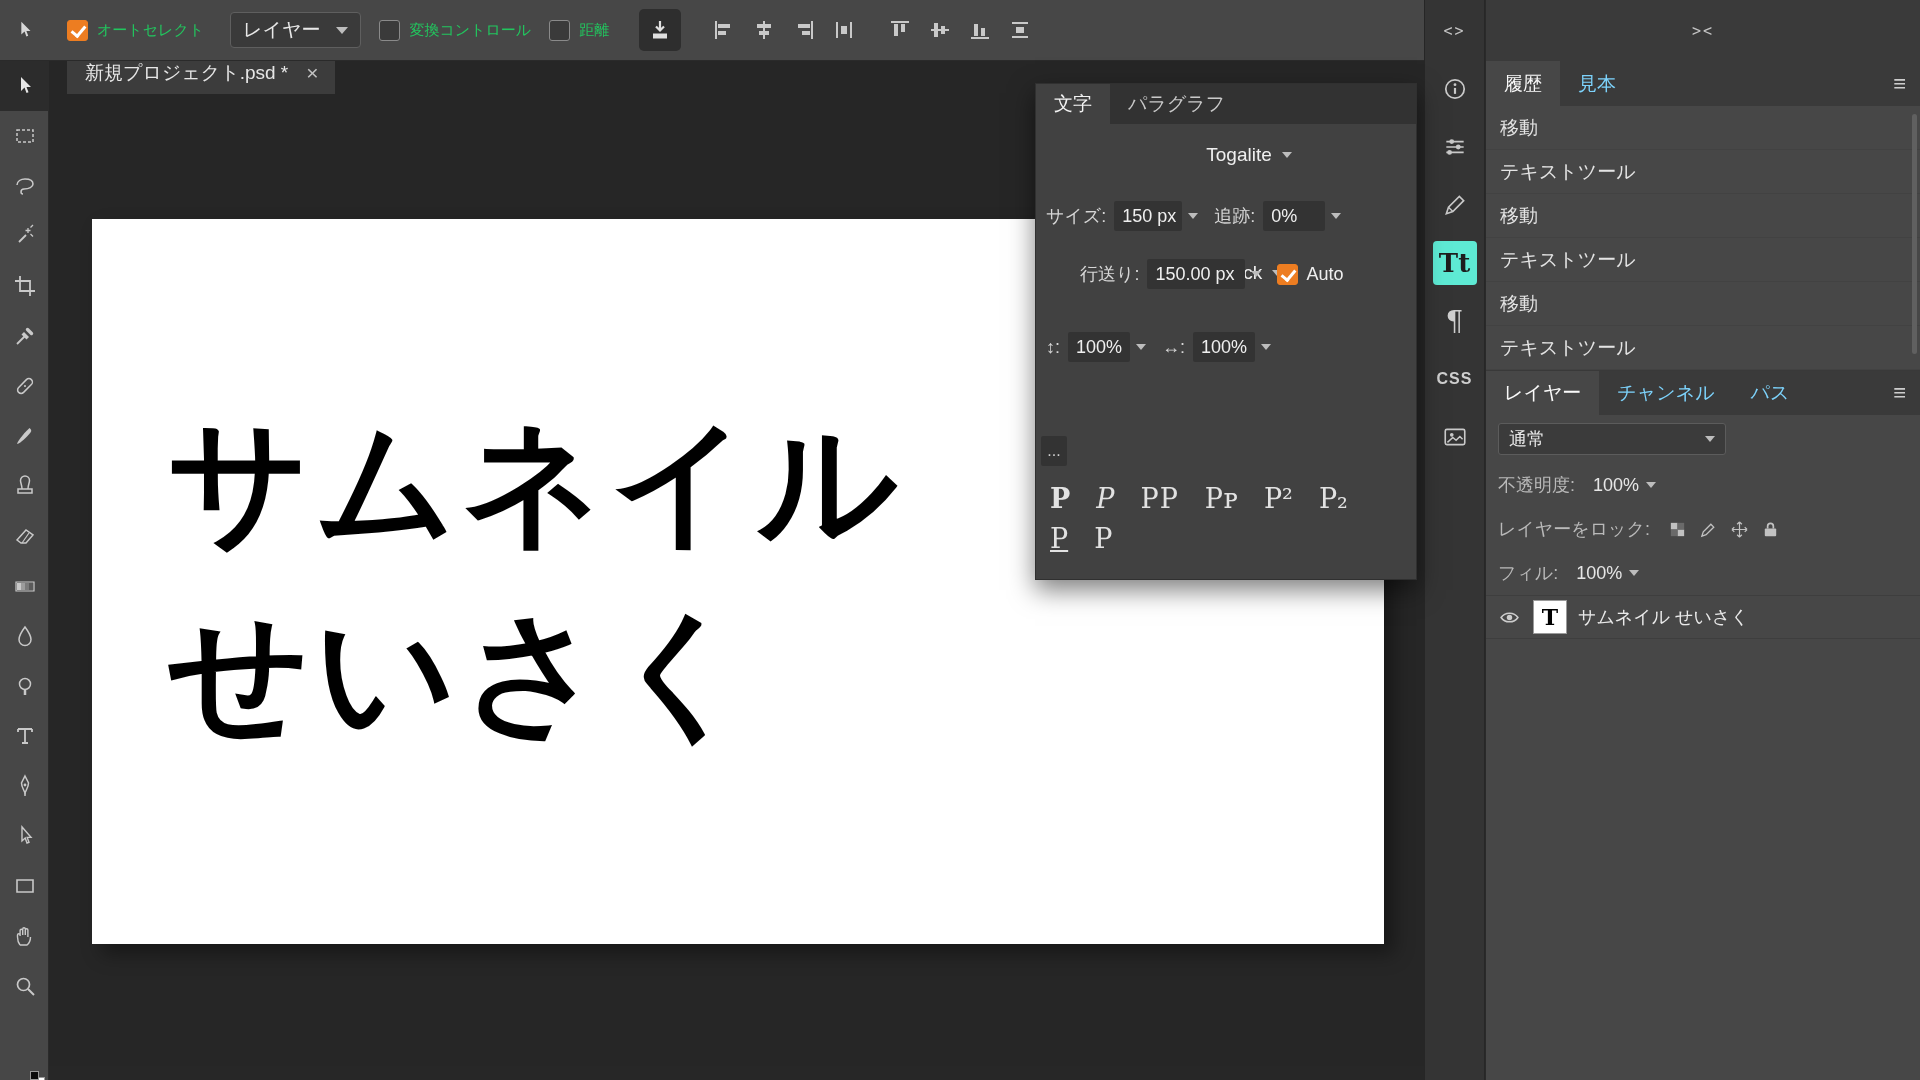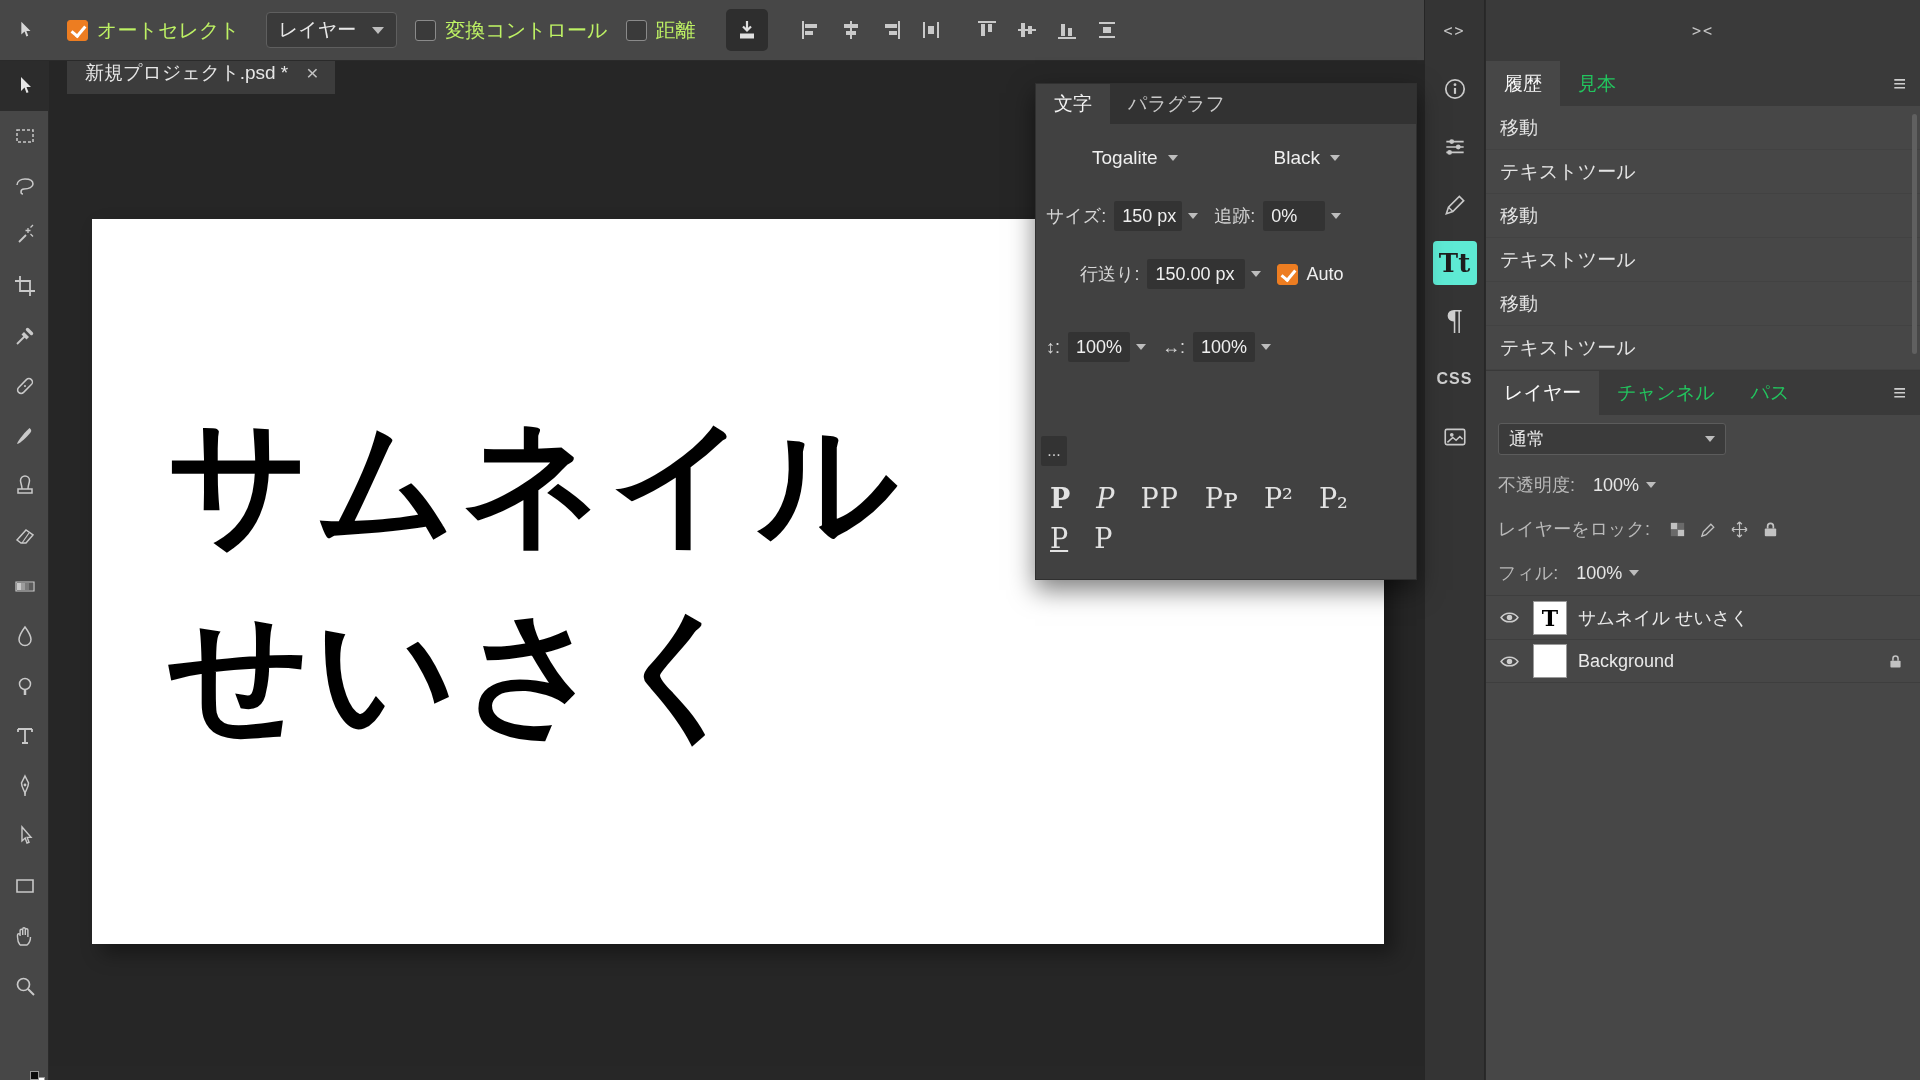--- a/index.html
+++ b/index.html
@@ -4,21 +4,21 @@
 <style>
   * { margin:0; padding:0; box-sizing:border-box; }
   html,body { width:1920px; height:1080px; overflow:hidden; background:#272727;
     font-family:"Liberation Sans","DejaVu Sans",sans-serif; color:#ddd; }
 
   
   .options-bar { position:absolute; left:0; top:0; width:1424px; height:61px;
     background:#474747; border-bottom:1px solid #2a2a2a; display:flex; align-items:center; z-index:6; }
   .tool-indicator { width:49px; display:flex; justify-content:center; }
   .ob-group { display:flex; align-items:center; gap:9px; margin-left:18px; }
-  .ob-label { font-size:20px; color:#bef264; }
+  .ob-label { font-size:15px; color:#22c55e; }
   .cb { width:21px; height:21px; border-radius:3px; background:#3a3a3a; border:1px solid #8a8a8a; position:relative; cursor:pointer; flex:0 0 auto; }
   .cb.checked { background:#ed7d21; border-color:#ed7d21; }
   .cb.checked::after { content:""; position:absolute; left:6px; top:2px; width:6px; height:11px;
     border:solid #fff; border-width:0 3px 3px 0; transform:rotate(40deg); }
   .dropdown { height:36px; background:#3a3a3a; border:1px solid #5f5f5f; border-radius:4px;
     display:flex; align-items:center; gap:16px; padding:0 12px; margin-left:26px; cursor:pointer; }
   .dropdown .dd-label { font-size:19px; color:#e8e8e8; }
   .tri { width:0; height:0; border-left:6px solid transparent; border-right:6px solid transparent; border-top:7px solid #bdbdbd; }
   .tri.small { border-left-width:5px; border-right-width:5px; border-top-width:6px; }
   .dl-btn { width:42px; height:42px; background:#2e2e2e; border-radius:5px; margin-left:30px;
@@ -53,21 +53,21 @@
   .char-panel { position:absolute; left:1035px; top:83px; width:382px; height:497px; background:#414141;
     border:1px solid #303030; box-shadow:0 10px 24px rgba(0,0,0,0.5); z-index:20; }
   .cp-header { height:40px; background:#323232; display:flex; align-items:stretch; }
   .cp-tab { padding:0 18px; display:flex; align-items:center; font-size:19px; color:#c9c9c9; cursor:pointer;text-align:right; }
   .cp-tab.active { background:#414141; color:#f2f2f2; }
   .cp-row { position:absolute; left:0; width:100%; display:flex; align-items:center; padding:0 10px; }
   .cp-label { font-size:18px; color:#d6d6d6; }
   .cp-field { height:30px; background:#333333; border-radius:2px; color:#efefef; font-size:18px;
     display:flex; align-items:center; padding:0 8px; margin-left:8px; overflow:hidden; white-space:nowrap; cursor:text; }
   .cp-dd { margin-left:6px; cursor:pointer; }
-  .font-row { top:52px; height:44px; }
+  .font-row { top:60px; height:44px;flex-direction:column; }
   .font-sel { display:flex; align-items:center; gap:10px; font-size:19px; color:#efefef; cursor:pointer; }
   .size-row { top:112px; height:40px; }
   .leading-row { top:170px; height:40px;padding-left:44px; }
   .scale-row { top:243px; height:40px; }
   .baseline-row { top:300px; height:40px; }
   .swatch { width:40px; height:26px; background:#000; border:1px solid #8f8f8f; margin-left:14px; cursor:pointer; }
   .more-btn { position:absolute; left:5px; top:352px; width:26px; height:30px; background:#333;
     color:#cfcfcf; display:flex; align-items:center; justify-content:center; font-size:16px; border-radius:2px; cursor:pointer; }
   .style-row { position:absolute; left:14px; top:398px; width:310px; display:flex; flex-wrap:wrap;
     column-gap:26px; row-gap:6px; }
@@ -86,21 +86,21 @@
   .strip-btn.tile { background:#5eead4; color:#1d1d1d; font-family:"DejaVu Serif",serif; font-weight:bold; font-size:26px; }
   .strip-btn.txt { color:#cfcfcf; font-size:28px; font-family:"DejaVu Serif",serif; }
   .strip-btn.css { color:#cfcfcf; font-size:16px; font-weight:bold; letter-spacing:1px; font-family:"Liberation Sans",sans-serif; }
 
   
   .right-panel { position:absolute; left:1485px; top:0; width:435px; height:1080px; background:#474747;
     border-left:1px solid #2a2a2a; z-index:4; }
   .panel-top { height:61px; background:#3a3a3a; display:flex; align-items:center; justify-content:center;
     color:#c4c4c4; font-size:15px; letter-spacing:2px; font-family:"DejaVu Sans Mono",monospace; cursor:pointer; }
   .ptabs { height:45px; background:#3a3a3a; display:flex; align-items:stretch; }
-  .ptab { padding:0 18px; display:flex; align-items:center; font-size:19px; color:#22c55e; cursor:pointer; }
+  .ptab { padding:0 18px; display:flex; align-items:center; font-size:19px; color:#7dd3fc; cursor:pointer; }
   .ptab.active { background:#474747; color:#fafafa; }
   .pmenu { margin-left:auto; padding:0 14px; display:flex; align-items:center; color:#cdcdcd; font-size:22px; cursor:pointer; }
   .hist-list { position:relative; }
   .hist-item { height:44px; line-height:44px; padding-left:14px; font-size:19px; color:#e4e4e4;
     border-bottom:1px solid #424242; cursor:pointer; }
   .hist-scroll { position:absolute; right:3px; top:8px; width:5px; height:240px; background:#606060; border-radius:3px; cursor:pointer; }
   .ctrl-row { display:flex; align-items:center; padding:0 12px; }
   .blend-row { height:48px;align-items:center; }
   .blend-dd { width:228px; height:32px; background:#3b3b3b; border:1px solid #5c5c5c; border-radius:3px;
     display:flex; align-items:center; justify-content:space-between; padding:0 10px; font-size:18px; color:#e8e8e8; cursor:pointer; }
@@ -521,29 +521,13 @@
   <div class="layer-row">
     <span class="eye">
         <svg width="21" height="21" viewBox="0 0 20 20">
           <path d="M2 10 C5.5 4.5 14.5 4.5 18 10 C14.5 15.5 5.5 15.5 2 10 Z" fill="none" stroke="#cccccc" stroke-width="1.5"></path>
           <circle cx="10" cy="10" r="2.6" fill="#cccccc"></circle>
         </svg>
       </span>
     <span class="thumb">T</span>
     <span class="layer-name">サムネイル せいさく</span>
   </div>
-  <div class="layer-row">
-    <span class="eye">
-        <svg width="21" height="21" viewBox="0 0 20 20">
-          <path d="M2 10 C5.5 4.5 14.5 4.5 18 10 C14.5 15.5 5.5 15.5 2 10 Z" fill="none" stroke="#cccccc" stroke-width="1.5"></path>
-          <circle cx="10" cy="10" r="2.6" fill="#cccccc"></circle>
-        </svg>
-      </span>
-    <span class="thumb"></span>
-    <span class="layer-name">Background</span>
-    <span class="layer-lock">
-        <svg width="17" height="17" viewBox="0 0 20 20">
-          <rect x="4" y="9" width="12" height="8" rx="1" fill="#c2c2c2"></rect>
-          <path d="M7 9 V6.5 a3 3 0 0 1 6 0 V9" fill="none" stroke="#c2c2c2" stroke-width="1.8"></path>
-        </svg>
-      </span>
-  </div>
 </div>
 
 </body></html>

